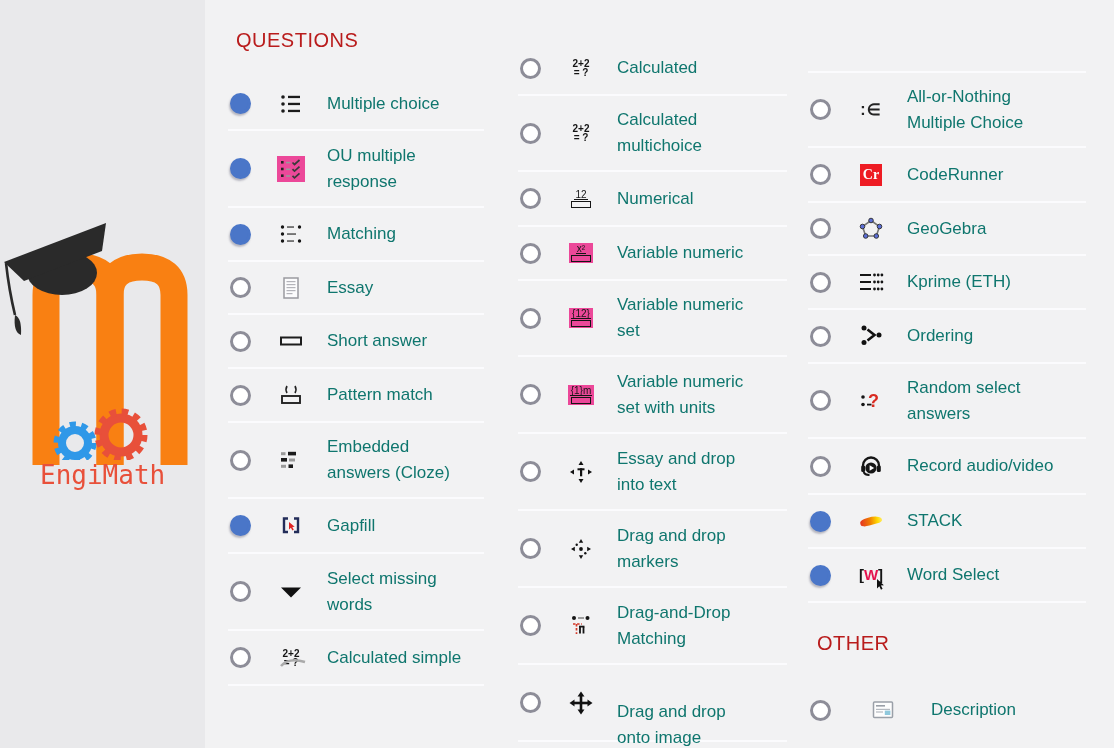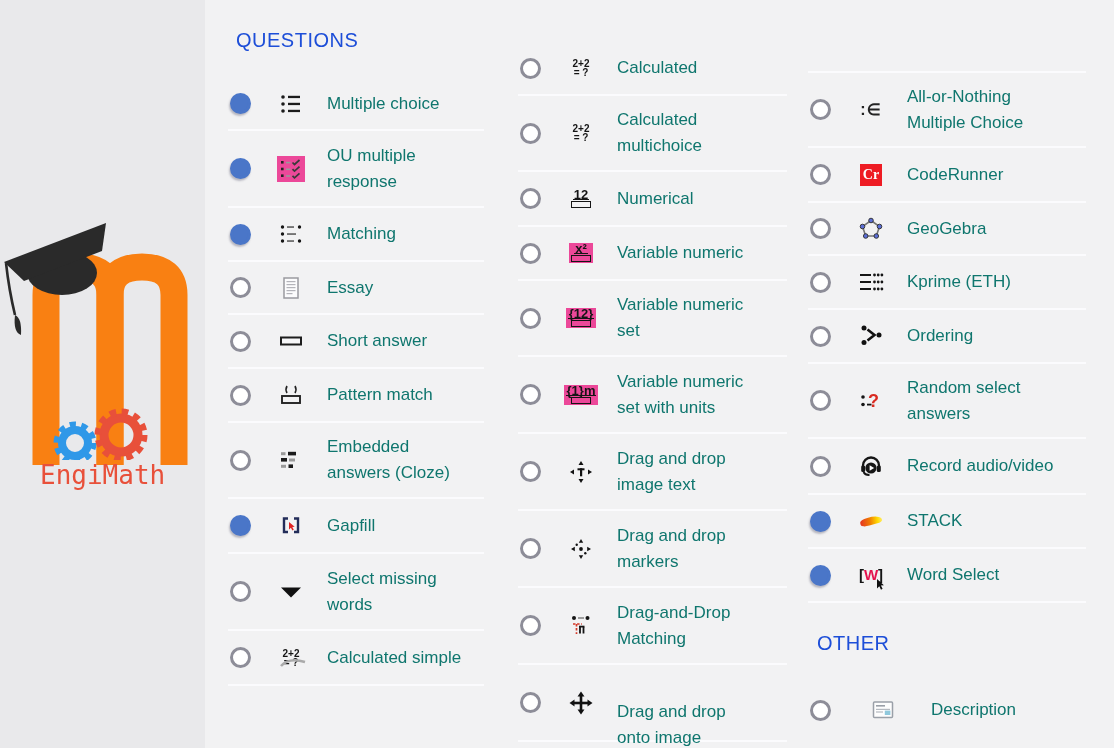--- a/index.html
+++ b/index.html
@@ -3,21 +3,21 @@
 <meta charset="utf-8">
 <style>
   html,body{margin:0;padding:0;}
   body{
     width:1114px;height:748px;position:relative;overflow:hidden;
     background:var(--bg-left,#e9e9eb);
     font-family:"Liberation Sans",sans-serif;
     color:var(--text,#2d2d2d);
   }
   .panel{position:absolute;left:205px;top:0;width:909px;height:748px;background:var(--bg-panel,#f2f2f3);}
-  .section-header{position:absolute;font-size:20px;letter-spacing:.5px;color:#1d4ed8;text-align:right;}
+  .section-header{position:absolute;font-size:20px;letter-spacing:.5px;color:#b91c1c;text-align:right;}
   .col{position:absolute;}
   .col1{left:228px;top:78px;width:256px;}
   .col2{left:518px;top:42px;width:269px;}
   .col3{left:808px;top:71px;width:278px;}
   .row{display:flex;align-items:center;box-sizing:border-box;border-bottom:2px solid var(--separator,#fbfbfd);}
   .row.noborder{border-bottom:none;gap:12px;}
   .col3 .row:first-child{border-top:2px solid var(--separator,#fbfbfd);}
   .radio{flex:none;width:21px;height:21px;margin-left:2px;border-radius:50%;
     background:#fff;border:3px solid #8d8d98;box-sizing:border-box;}
   .radio.on{background:var(--radio-selected,#4a76c8);border-color:var(--radio-selected,#4a76c8);
@@ -29,21 +29,21 @@
   .col3 .label{max-width:160px;}
   .label.narrow{max-width:128px;margin-top:44px;}
   .ic{display:block;}
   .tile{background:#ec4899;padding:1px 2px;}
   
   .calc-ic{position:relative;display:flex;flex-direction:column;align-items:center;
     font-weight:bold;font-size:10px;line-height:9px;color:#151515;}
   .calc-ic svg{position:absolute;left:-3px;top:7px;}
   
   .numrect-ic{display:flex;flex-direction:column;align-items:center;}
-  .numrect-ic .nlab{font-weight:bold;font-size:13px;line-height:9px;color:#151515;border-bottom:1.5px solid #151515;padding:0 1px;}
+  .numrect-ic .nlab{font-weight:normal;font-size:10px;line-height:9px;color:#151515;border-bottom:1.5px solid #151515;padding:0 1px;}
   .numrect-ic .nrect{width:18px;height:5px;border:1.8px solid #151515;margin-top:1px;background:transparent;}
   
   .aon-ic{font-size:16px;font-weight:bold;color:#232323;letter-spacing:1px;line-height:20px;}
   
   .cr-ic{width:22px;height:22px;background:var(--coderunner-red,#ee1c23);color:#fff;display:flex;
     align-items:center;justify-content:center;font-family:"Liberation Serif",serif;
     font-weight:bold;font-size:14px;}
   
   .stack-ic{width:22px;height:8px;border-radius:60% 100% 40% 60%;transform:rotate(-16deg);
     background:linear-gradient(100deg,var(--stack-red,#e63d1f) 8%,#f07c00 45%,var(--stack-yellow,#ffd900) 78%,#ffe95e 96%);}
@@ -338,21 +338,21 @@
           <g fill="#111">
         <polygon points="13,2 10.5,6 15.5,6"></polygon>
             <polygon points="13,24 10.5,20 15.5,20"></polygon>
         <polygon points="2,13 6,10.5 6,15.5"></polygon>
             <polygon points="24,13 20,10.5 20,15.5"></polygon>
         <rect x="9.5" y="9.3" width="7" height="2"></rect>
             <rect x="12" y="9.3" width="2.2" height="8"></rect>
           </g>
       </svg>
       </span>
-    <span class="label">Drag and drop image text</span>
+    <span class="label">Essay and drop into text</span>
   </div>
 
   <div class="row" style="height:77px">
     <span class="radio"></span>
     <span class="icon-box">
       <svg class="ic" width="26" height="26" viewBox="0 0 26 26">
           <g fill="#111">
         <polygon points="13,3 10.8,6.8 15.2,6.8"></polygon>
             <polygon points="13,23 10.8,19.2 15.2,19.2"></polygon>
         <polygon points="3,13 6.8,10.8 6.8,15.2"></polygon>

